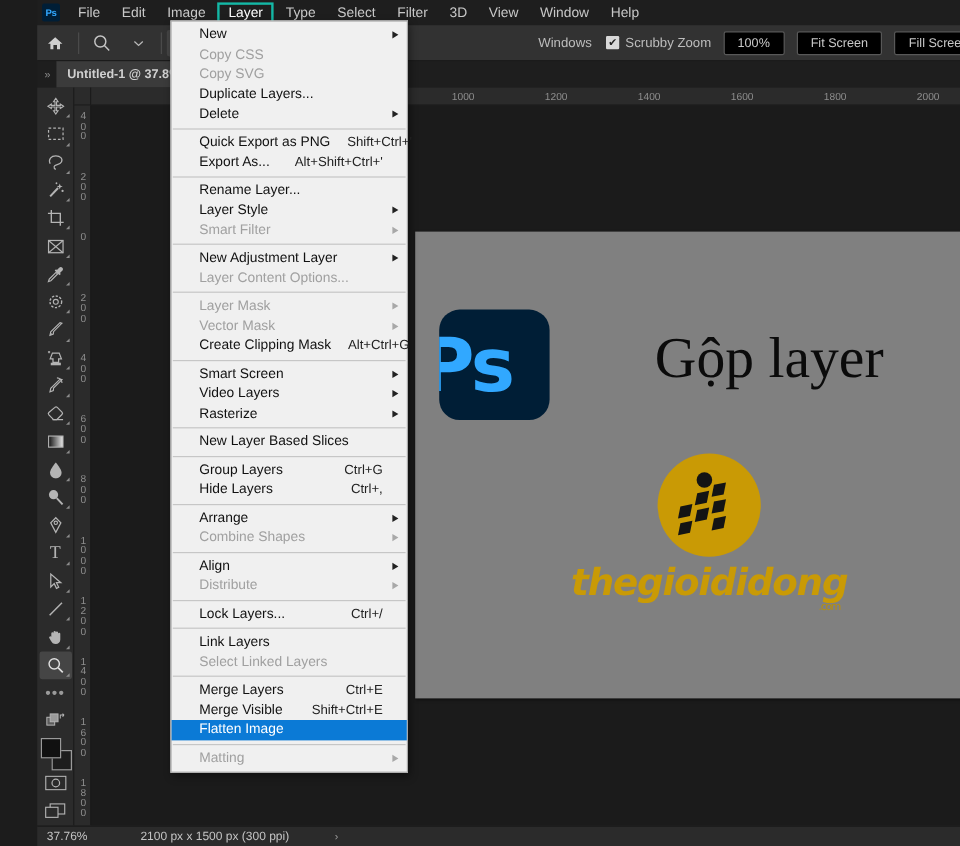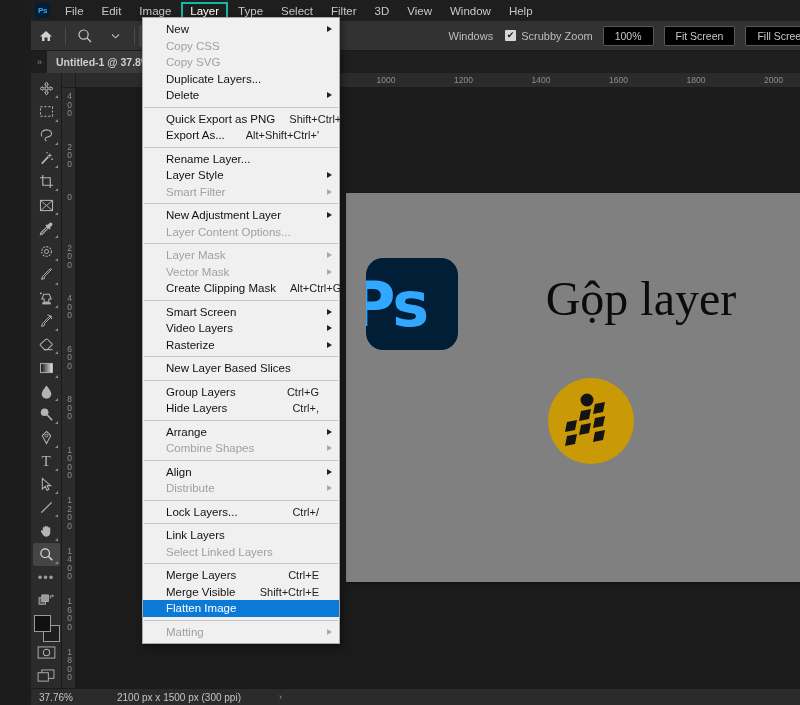--- a/index.html
+++ b/index.html
@@ -451,20 +451,24 @@
               <polygon points="47,26 57,24 55,34 45,36"></polygon>
               <polygon points="33,33 43,31 41,41 31,43"></polygon>
               <polygon points="47,40 57,38 55,48 45,50"></polygon>
               <polygon points="19,44 29,42 27,52 17,54"></polygon>
               <polygon points="33,47 43,45 41,55 31,57"></polygon>
               <polygon points="47,54 57,52 55,62 45,64"></polygon>
               <polygon points="19,58 29,56 27,66 17,68"></polygon>
             </g>
           </svg>
         </div>
+        <div class="tgdd-wordmark">
+          <span>thegioididong</span>
+          <span class="tgdd-dotcom">.com</span>
+        </div>
       </div>
     </div>
   </div>
 
   <div class="statusbar">
     <div class="st-zoom">37.76%</div>
     <div class="st-info">2100 px x 1500 px (300 ppi)</div>
     <div class="st-arrow">›</div>
   </div>
 

